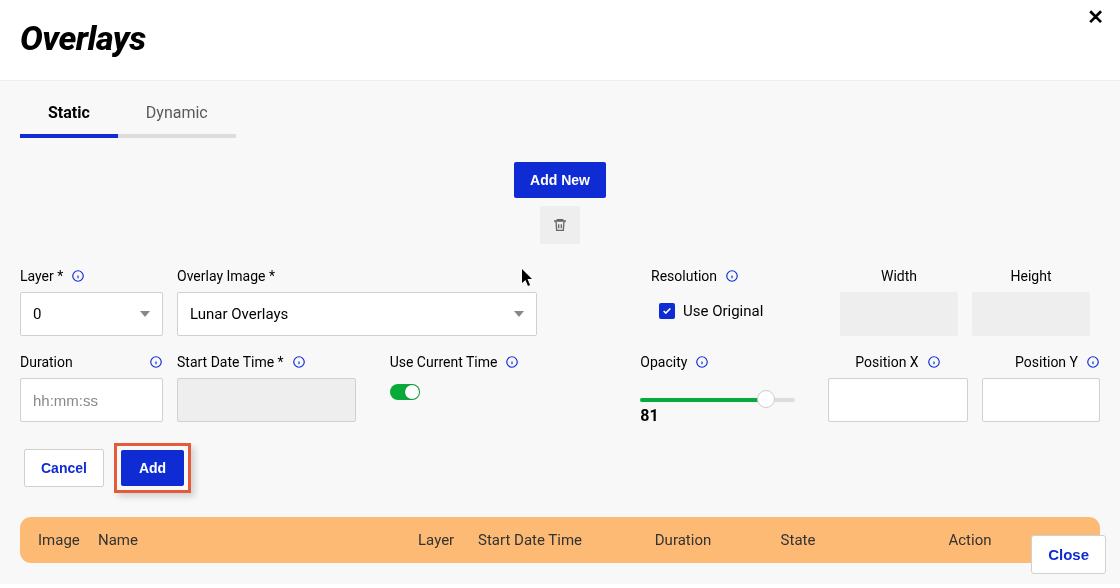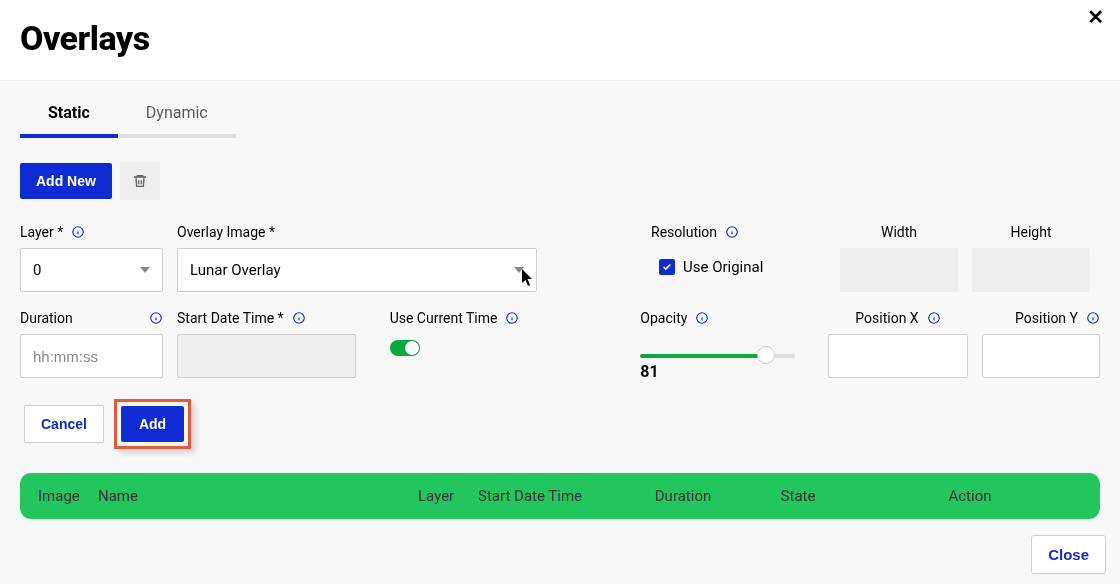--- a/index.html
+++ b/index.html
@@ -1,27 +1,27 @@
 <!DOCTYPE html>
 <html><head>
 <meta charset="utf-8">
 <style>
   * { box-sizing: border-box; }
   html, body { margin: 0; padding: 0; font-family: -apple-system, BlinkMacSystemFont, "Segoe UI", Roboto, Helvetica, Arial, sans-serif; color: #000; background: #fff; }
   .page { width: 1120px; height: 588px; position: relative; }
-  .header { padding: 18px 20px 22px 20px; }
+  .header { padding: 18px 20px 22px 20px; font-style: italic; }
   .title { font-size: 34px; font-weight: 800; margin: 0; letter-spacing: -0.5px; }
   .close-x { position: absolute; top: 6px; right: 10px; font-size: 20px; font-weight: 700; cursor: pointer; background: none; border: none; line-height: 1; }
   .body { background: #f8f8f8; border-top: 1px solid #eee; padding: 0 0 0 0; position: relative; height: calc(588px - 84px); }
   .tabs { display: flex; padding: 16px 20px 0 20px; }
   .tab { font-size: 16px; font-weight: 700; padding: 6px 28px 12px 28px; color: #000; cursor: pointer; position: relative; }
   .tab.inactive { font-weight: 400; color: #5a5a5a; }
   .tab-underline { height: 4px; background: #0f2bd4; position: absolute; left: 0; right: 0; bottom: -4px; }
   .tab-underline.inactive { background: #ddd; }
-  .toolbar { display: flex; align-items: center; gap: 8px; padding: 28px 20px 0 20px; }
+  .toolbar { display: flex; align-items: center; gap: 8px; padding: 28px 20px 0 20px; flex-direction: column; }
   .btn { font-size: 14px; font-weight: 700; padding: 10px 16px; border: none; cursor: pointer; border-radius: 2px; }
   .btn-primary { background: #0f2bd4; color: #fff; }
   .btn-icon { background: #eee; border: none; width: 40px; height: 38px; display: inline-flex; align-items: center; justify-content: center; cursor: pointer; border-radius: 2px; }
   .form-row { display: flex; gap: 14px; padding: 24px 20px 0 20px; flex-wrap: nowrap; }
   .field { display: flex; flex-direction: column; }
   .label-row { display: flex; align-items: center; gap: 8px; margin-bottom: 8px; font-size: 14px; font-weight: 400; }
   .info-icon { width: 14px; height: 14px; display: inline-flex; }
   .select, .input, .input-disabled { height: 44px; border: 1px solid #d0d0d0; background: #fff; border-radius: 2px; padding: 0 12px; font-size: 15px; display: flex; align-items: center; justify-content: space-between; }
   .select { cursor: pointer; }
   .caret { margin-left: 8px; }
@@ -35,21 +35,21 @@
   .toggle { width: 30px; height: 16px; background: #0aaa3a; border-radius: 10px; position: relative; cursor: pointer; }
   .toggle .knob { width: 14px; height: 14px; background: #fff; border-radius: 50%; position: absolute; right: 1px; top: 1px; box-shadow: 0 0 2px rgba(0,0,0,0.3); }
   .slider-wrap { width: 155px; position: relative; margin-top: 20px; }
   .slider-bg { height: 4px; background: #ddd; border-radius: 2px; position: relative; }
   .slider-fill { height: 4px; background: #0aaa3a; border-radius: 2px; position: absolute; left: 0; top: 0; width: 81%; }
   .slider-knob { width: 18px; height: 18px; background: #fff; border: 1px solid #ccc; border-radius: 50%; position: absolute; top: -8px; left: calc(81% - 9px); cursor: pointer; }
   .opacity-val { margin-top: 4px; font-size: 16px; font-weight: 700; }
   .actions { display: flex; gap: 10px; padding: 18px 20px 0 24px; align-items: center; }
   .btn-outline { background: #fff; color: #0f2bd4; border: 1px solid #d0d0d0; }
   .highlight-box { border: 3px solid #e35b3a; padding: 4px; display: inline-block; box-shadow: 4px 4px 6px rgba(0,0,0,0.15); }
-  .table-head { margin: 24px 20px 4px 20px; background: #22c55e; padding: 14px 18px; display: flex; font-size: 15px; color: #333; border-radius: 11px; }
+  .table-head { margin: 24px 20px 4px 20px; background: #fdba74; padding: 14px 18px; display: flex; font-size: 15px; color: #333; border-radius: 11px; }
   .th { }
   .footer { position: absolute; right: 14px; bottom: 10px; }
   .btn-close { background: #fff; color: #0f2bd4; border: 1px solid #d0d0d0; font-size: 15px; font-weight: 700; padding: 10px 16px; border-radius: 3px; cursor: pointer; }
   .cursor-svg { position: absolute; top: 188px; left: 521px; width: 14px; height: 18px; pointer-events: none; }
   svg { display: block; }
 </style>
 </head>
 <body>
 
 <div class="page">
@@ -104,21 +104,21 @@
               </svg>
           </span>
         </div>
       </div>
 
       <div class="field" style="width:360px">
         <div class="label-row">
           <span>Overlay Image *</span>
         </div>
         <div class="select">
-          <span>Lunar Overlay</span>
+          <span>Lunar Overlays</span>
           <span class="caret">
             <svg width="10" height="10" viewBox="0 0 10 10">
                 <path d="M0 2 L5 8 L10 2 Z" fill="#888"></path>
               </svg>
           </span>
         </div>
       </div>
 
       <div class="field" style="width:175px; margin-left:100px">
         <div class="label-row">

